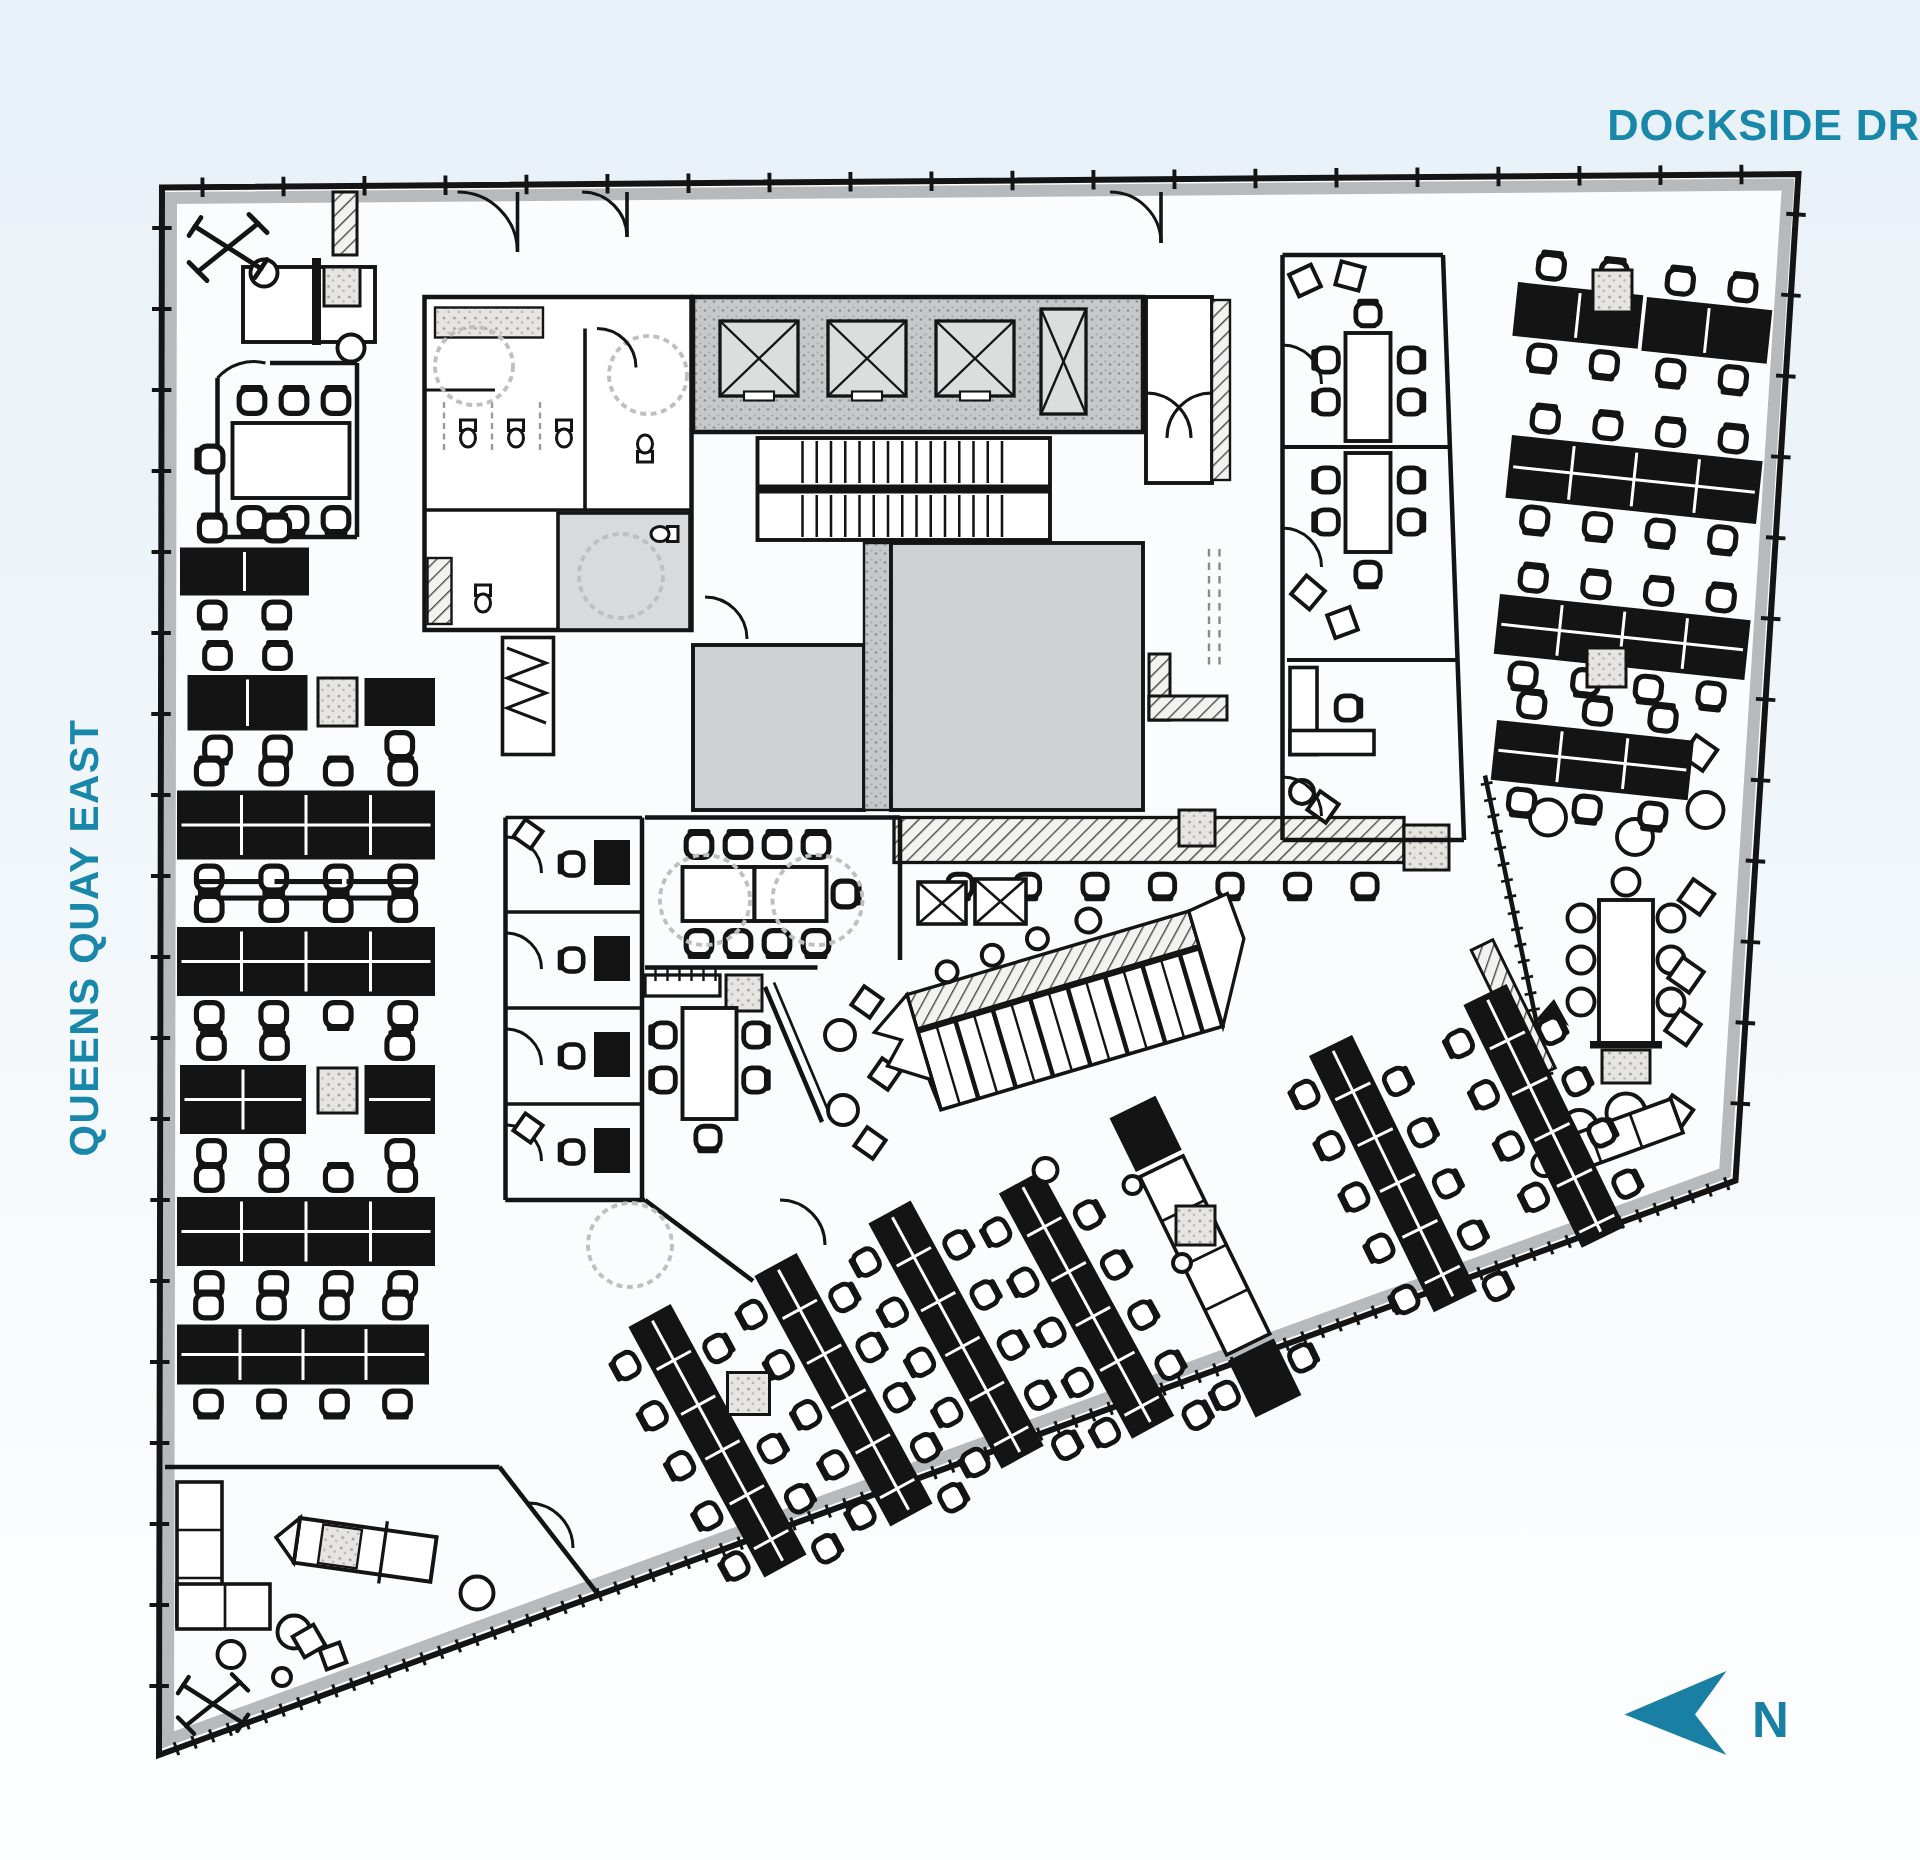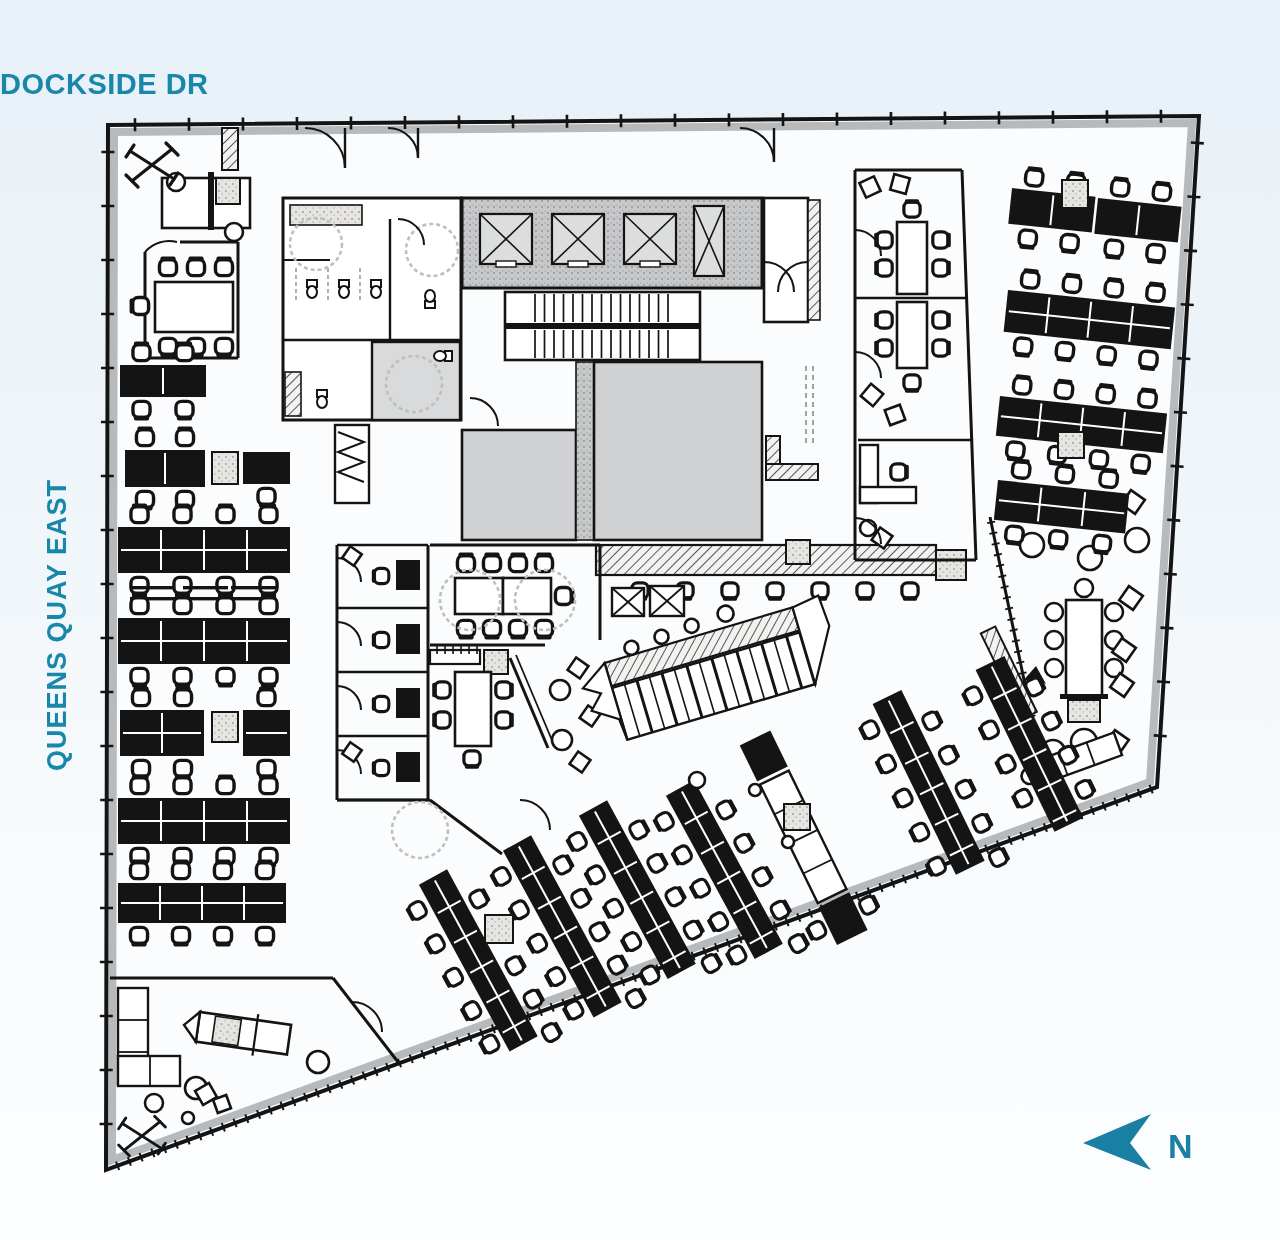--- a/index.html
+++ b/index.html
@@ -5,21 +5,21 @@
   html,body{margin:0;padding:0;}
   .stage{
     position:relative;width:1280px;height:1240px;overflow:hidden;
     background:linear-gradient(180deg,#e8f1f8 0%,#eef4f9 35%,#f8fbfd 70%,#fdfeff 100%);
     font-family:"Liberation Sans", sans-serif;
   }
   .street-label{
     position:absolute;color:#1987a9;font-weight:bold;letter-spacing:.5px;
     font-size:29px;white-space:nowrap;user-select:none;
   }
-  .street-top{left:0;right:0;top:68px;text-align:left;}
+  .street-top{left:0;right:0;top:68px;text-align:right;}
   .street-left{top:625px;left:57px;transform:translate(-50%,-50%) rotate(-90deg);font-size:27px;letter-spacing:1px;}
   svg{position:absolute;left:0;top:0;}
   text.north-n{font-family:"Liberation Sans",sans-serif;font-weight:bold;}
 </style>
 </head>
 <body>
 
 <div class="stage">
   <div class="street-label street-top">DOCKSIDE DR</div>
   <div class="street-label street-left">QUEENS QUAY EAST</div>

